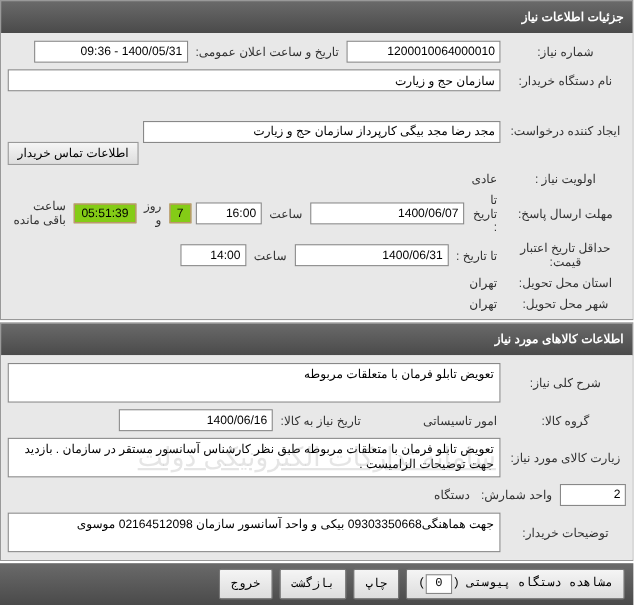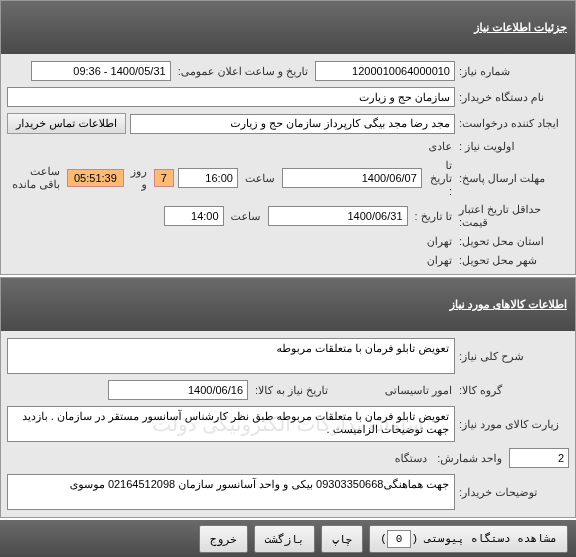--- a/index.html
+++ b/index.html
@@ -10,38 +10,37 @@
   direction: rtl;
   width: 576px;
 }
 .panel {
   border: 1px solid #999;
   margin-bottom: 2px;
 }
 .panel-header {
   background: linear-gradient(to bottom, #6a6a6a, #4a4a4a);
   color: #fff;
-  padding: 20px 8px;
+  padding: 8px 8px;
   font-size: 11px;
   font-weight: bold;
-  text-decoration: underline;
 }
 .panel-body {
   background: #e8e8e8;
   padding: 4px 6px;
 }
 .row {
   display: flex;
   align-items: center;
   padding: 3px 0;
   gap: 4px;
 }
 .label {
   width: 110px;
-  text-align: left;
+  text-align: center;
   color: #333;
   font-size: 11px;
   flex-shrink: 0;
 }
 .field-input {
   background: #fff;
   border: 1px solid #888;
   padding: 2px 4px;
   font-size: 11px;
   font-family: inherit;
@@ -59,45 +58,47 @@
   flex: 1;
   resize: none;
   height: 36px;
 }
 .inline-text {
   font-size: 11px;
   color: #333;
   padding: 0 3px;
 }
 .pink-box {
-  background: #fdba74;
+  background: #84cc16;
   border: 1px solid #c88;
   padding: 2px 6px;
   font-size: 11px;
 }
 .contact-btn {
   background: linear-gradient(to bottom, #f5f5f5, #ddd);
   border: 1px solid #999;
   padding: 3px 8px;
   font-size: 11px;
   cursor: pointer;
   font-family: inherit;
+  margin-top: 40px;
 }
 .watermark-row {
   position: relative;
 }
 .watermark {
   position: absolute;
   left: 50%;
   top: 50%;
   transform: translate(-50%, -50%);
   color: rgba(150,150,150,0.25);
-  font-size: 20px;
+  font-size: 24px;
   pointer-events: none;
   white-space: nowrap;
+  text-decoration: underline;
 }
 .footer-bar {
   background: linear-gradient(to bottom, #6a6a6a, #4a4a4a);
   padding: 5px 8px;
   display: flex;
   gap: 6px;
   justify-content: flex-start;
 }
 .footer-btn {
   background: linear-gradient(to bottom, #f5f5f5, #ddd);

